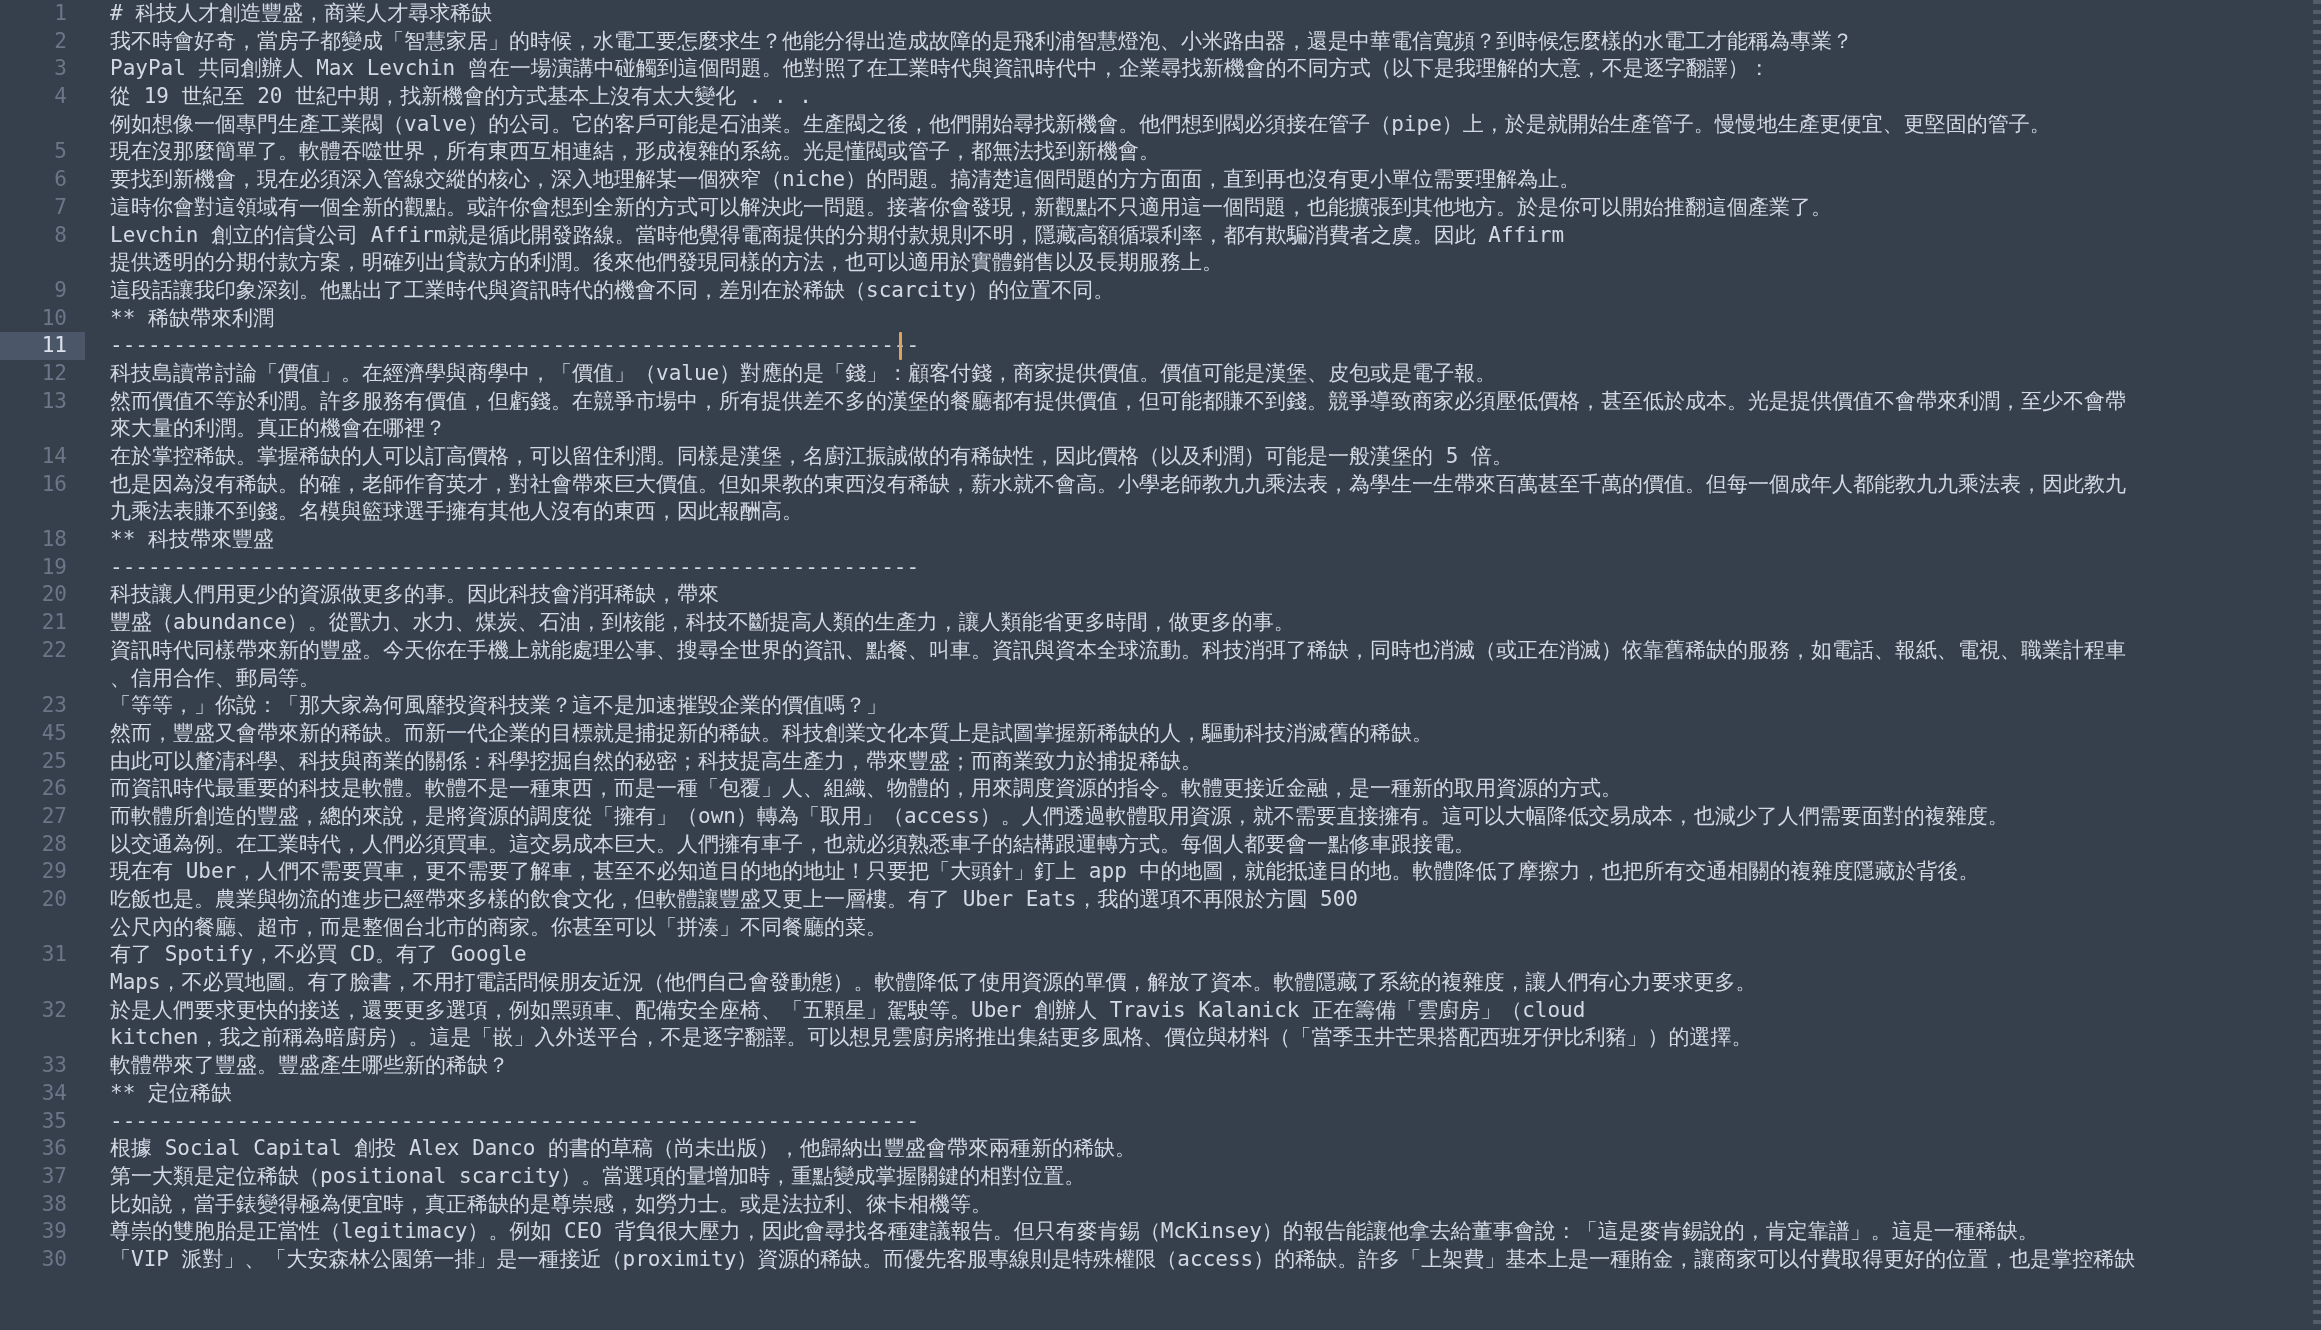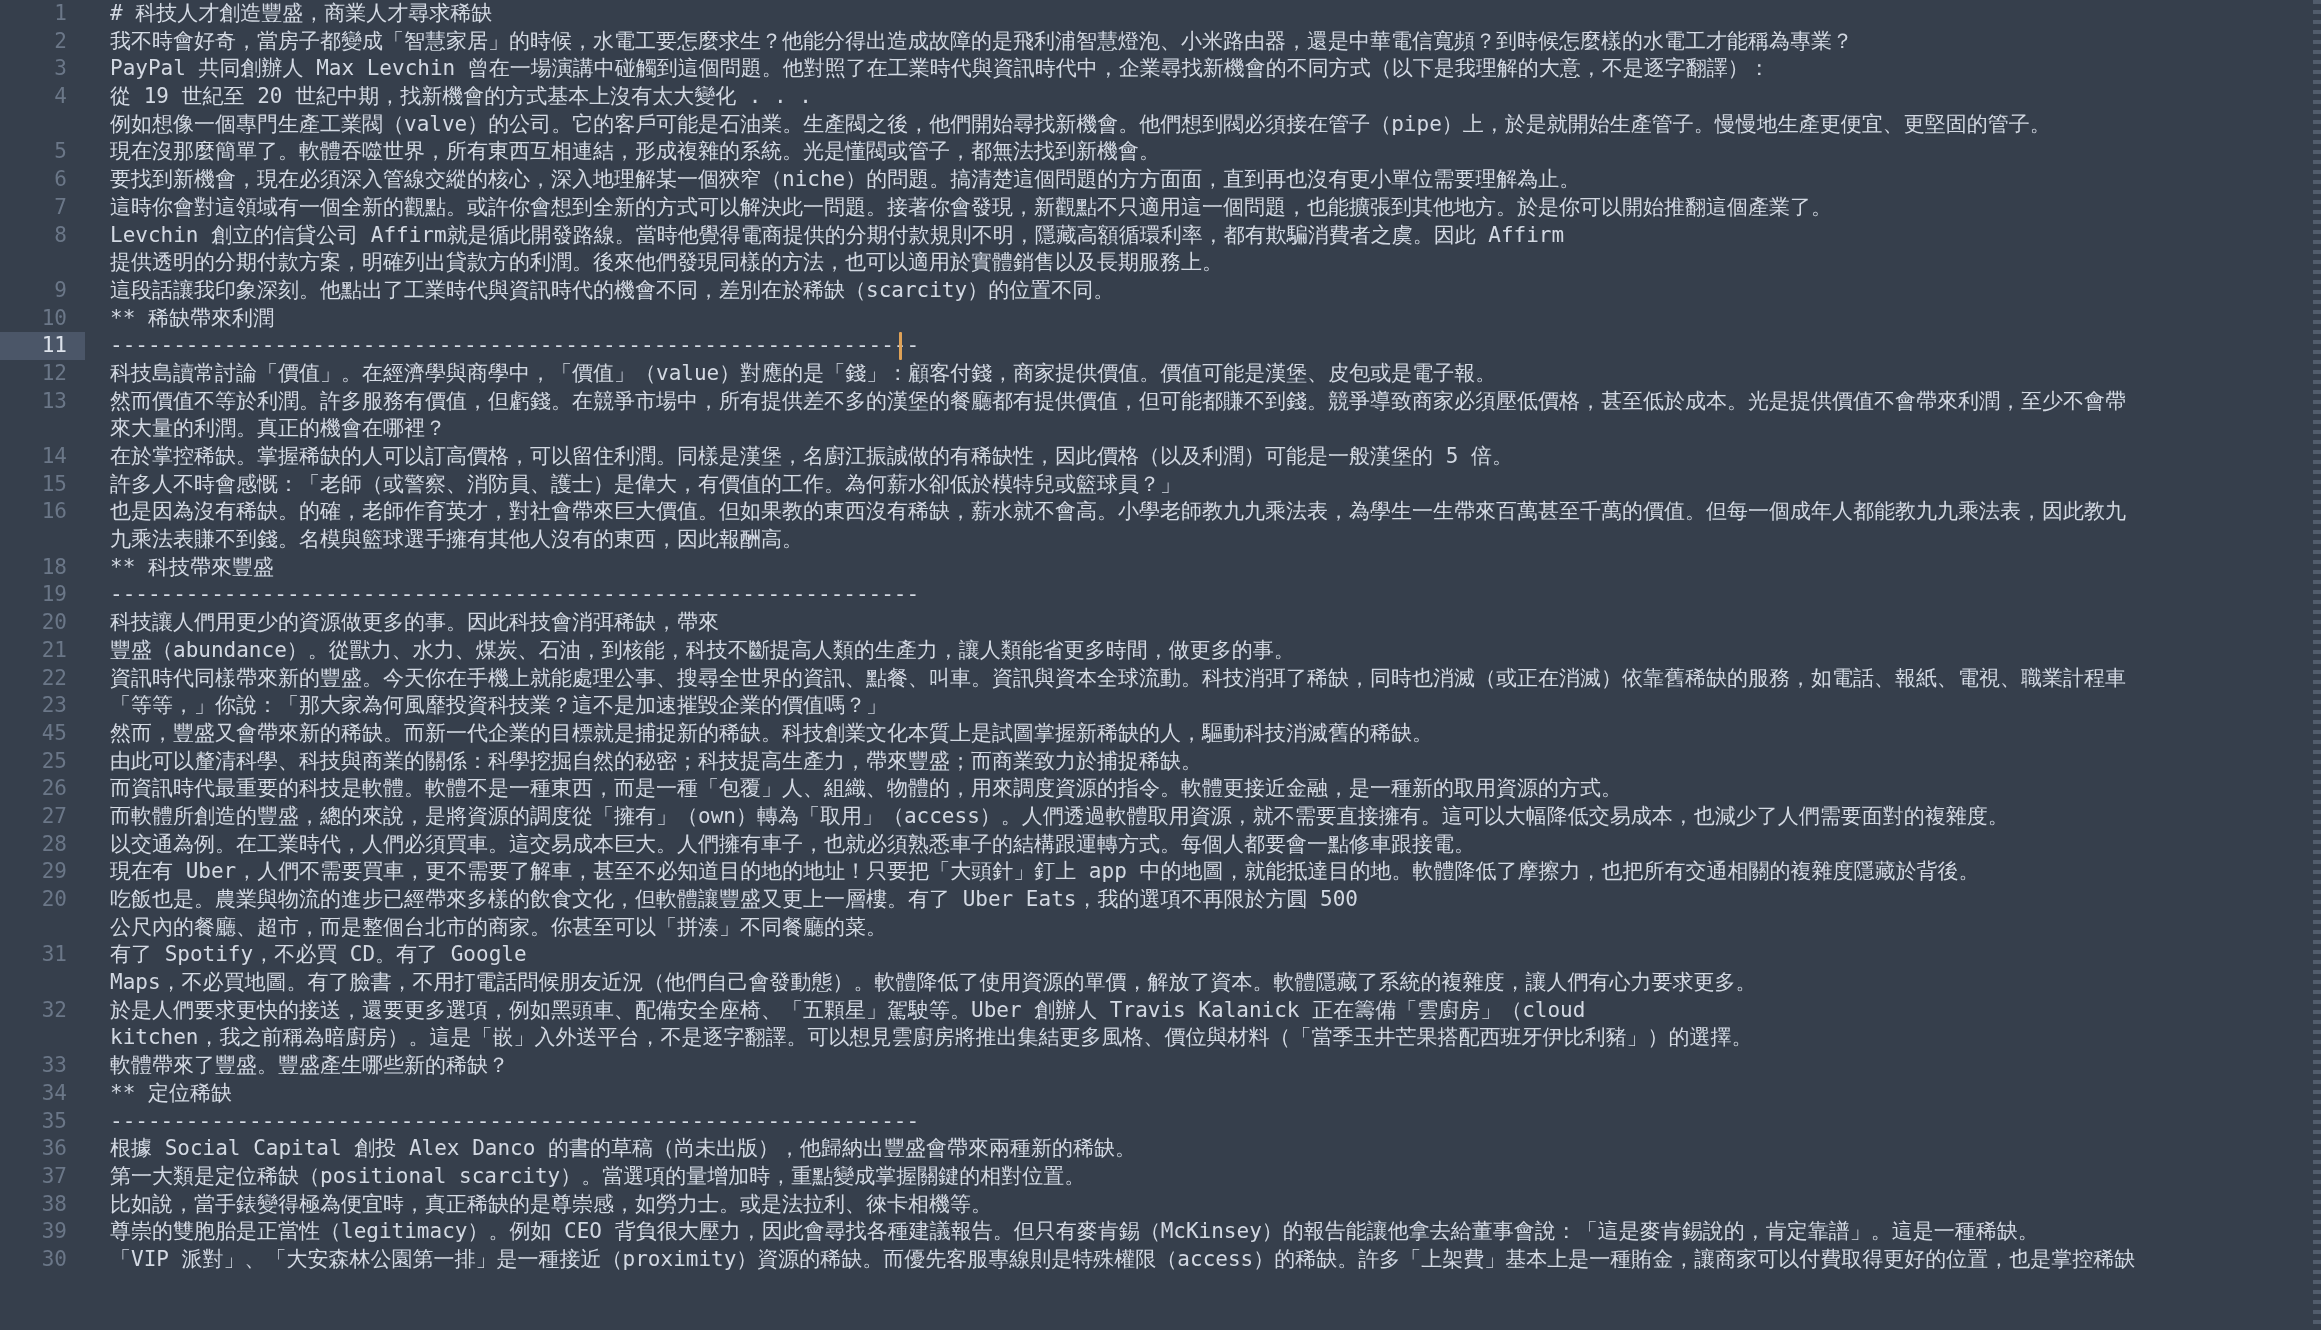--- a/index.html
+++ b/index.html
@@ -52,28 +52,28 @@
       <div class="row"><span class="gutter">7</span><span class="text">這時你會對這領域有一個全新的觀點。或許你會想到全新的方式可以解決此一問題。接著你會發現，新觀點不只適用這一個問題，也能擴張到其他地方。於是你可以開始推翻這個產業了。</span></div>
       <div class="row"><span class="gutter">8</span><span class="text">Levchin 創立的信貸公司 Affirm就是循此開發路線。當時他覺得電商提供的分期付款規則不明，隱藏高額循環利率，都有欺騙消費者之虞。因此 Affirm</span></div>
       <div class="row"><span class="gutter"></span><span class="text">提供透明的分期付款方案，明確列出貸款方的利潤。後來他們發現同樣的方法，也可以適用於實體銷售以及長期服務上。</span></div>
       <div class="row"><span class="gutter">9</span><span class="text">這段話讓我印象深刻。他點出了工業時代與資訊時代的機會不同，差別在於稀缺（scarcity）的位置不同。</span></div>
       <div class="row"><span class="gutter">10</span><span class="text">** 稀缺帶來利潤</span></div>
       <div class="row current"><span class="gutter">11</span><span class="text">----------------------------------------------------------------</span></div>
       <div class="row"><span class="gutter">12</span><span class="text">科技島讀常討論「價值」。在經濟學與商學中，「價值」（value）對應的是「錢」：顧客付錢，商家提供價值。價值可能是漢堡、皮包或是電子報。</span></div>
       <div class="row"><span class="gutter">13</span><span class="text">然而價值不等於利潤。許多服務有價值，但虧錢。在競爭市場中，所有提供差不多的漢堡的餐廳都有提供價值，但可能都賺不到錢。競爭導致商家必須壓低價格，甚至低於成本。光是提供價值不會帶來利潤，至少不會帶</span></div>
       <div class="row"><span class="gutter"></span><span class="text">來大量的利潤。真正的機會在哪裡？</span></div>
       <div class="row"><span class="gutter">14</span><span class="text">在於掌控稀缺。掌握稀缺的人可以訂高價格，可以留住利潤。同樣是漢堡，名廚江振誠做的有稀缺性，因此價格（以及利潤）可能是一般漢堡的 5 倍。</span></div>
-      <div class="row"><span class="gutter">15</span><span class="text">許多人不時會感慨：「老師（或警察、消防員、護士）是偉大，有價值的工作。為何薪水卻低於模特兒或籃球員？」</span></div>
       <div class="row"><span class="gutter">16</span><span class="text">也是因為沒有稀缺。的確，老師作育英才，對社會帶來巨大價值。但如果教的東西沒有稀缺，薪水就不會高。小學老師教九九乘法表，為學生一生帶來百萬甚至千萬的價值。但每一個成年人都能教九九乘法表，因此教九</span></div>
       <div class="row"><span class="gutter"></span><span class="text">九乘法表賺不到錢。名模與籃球選手擁有其他人沒有的東西，因此報酬高。</span></div>
       <div class="row"><span class="gutter">18</span><span class="text">** 科技帶來豐盛</span></div>
       <div class="row"><span class="gutter">19</span><span class="text">----------------------------------------------------------------</span></div>
       <div class="row"><span class="gutter">20</span><span class="text">科技讓人們用更少的資源做更多的事。因此科技會消弭稀缺，帶來</span></div>
       <div class="row"><span class="gutter">21</span><span class="text">豐盛（abundance）。從獸力、水力、煤炭、石油，到核能，科技不斷提高人類的生產力，讓人類能省更多時間，做更多的事。</span></div>
       <div class="row"><span class="gutter">22</span><span class="text">資訊時代同樣帶來新的豐盛。今天你在手機上就能處理公事、搜尋全世界的資訊、點餐、叫車。資訊與資本全球流動。科技消弭了稀缺，同時也消滅（或正在消滅）依靠舊稀缺的服務，如電話、報紙、電視、職業計程車</span></div>
+      <div class="row"><span class="gutter"></span><span class="text">、信用合作、郵局等。</span></div>
       <div class="row"><span class="gutter">23</span><span class="text">「等等，」你說：「那大家為何風靡投資科技業？這不是加速摧毀企業的價值嗎？」</span></div>
       <div class="row"><span class="gutter">45</span><span class="text">然而，豐盛又會帶來新的稀缺。而新一代企業的目標就是捕捉新的稀缺。科技創業文化本質上是試圖掌握新稀缺的人，驅動科技消滅舊的稀缺。</span></div>
       <div class="row"><span class="gutter">25</span><span class="text">由此可以釐清科學、科技與商業的關係：科學挖掘自然的秘密；科技提高生產力，帶來豐盛；而商業致力於捕捉稀缺。</span></div>
       <div class="row"><span class="gutter">26</span><span class="text">而資訊時代最重要的科技是軟體。軟體不是一種東西，而是一種「包覆」人、組織、物體的，用來調度資源的指令。軟體更接近金融，是一種新的取用資源的方式。</span></div>
       <div class="row"><span class="gutter">27</span><span class="text">而軟體所創造的豐盛，總的來說，是將資源的調度從「擁有」（own）轉為「取用」（access）。人們透過軟體取用資源，就不需要直接擁有。這可以大幅降低交易成本，也減少了人們需要面對的複雜度。</span></div>
       <div class="row"><span class="gutter">28</span><span class="text">以交通為例。在工業時代，人們必須買車。這交易成本巨大。人們擁有車子，也就必須熟悉車子的結構跟運轉方式。每個人都要會一點修車跟接電。</span></div>
       <div class="row"><span class="gutter">29</span><span class="text">現在有 Uber，人們不需要買車，更不需要了解車，甚至不必知道目的地的地址！只要把「大頭針」釘上 app 中的地圖，就能抵達目的地。軟體降低了摩擦力，也把所有交通相關的複雜度隱藏於背後。</span></div>
       <div class="row"><span class="gutter">20</span><span class="text">吃飯也是。農業與物流的進步已經帶來多樣的飲食文化，但軟體讓豐盛又更上一層樓。有了 Uber Eats，我的選項不再限於方圓 500</span></div>
       <div class="row"><span class="gutter"></span><span class="text">公尺內的餐廳、超市，而是整個台北市的商家。你甚至可以「拼湊」不同餐廳的菜。</span></div>
       <div class="row"><span class="gutter">31</span><span class="text">有了 Spotify，不必買 CD。有了 Google</span></div>

